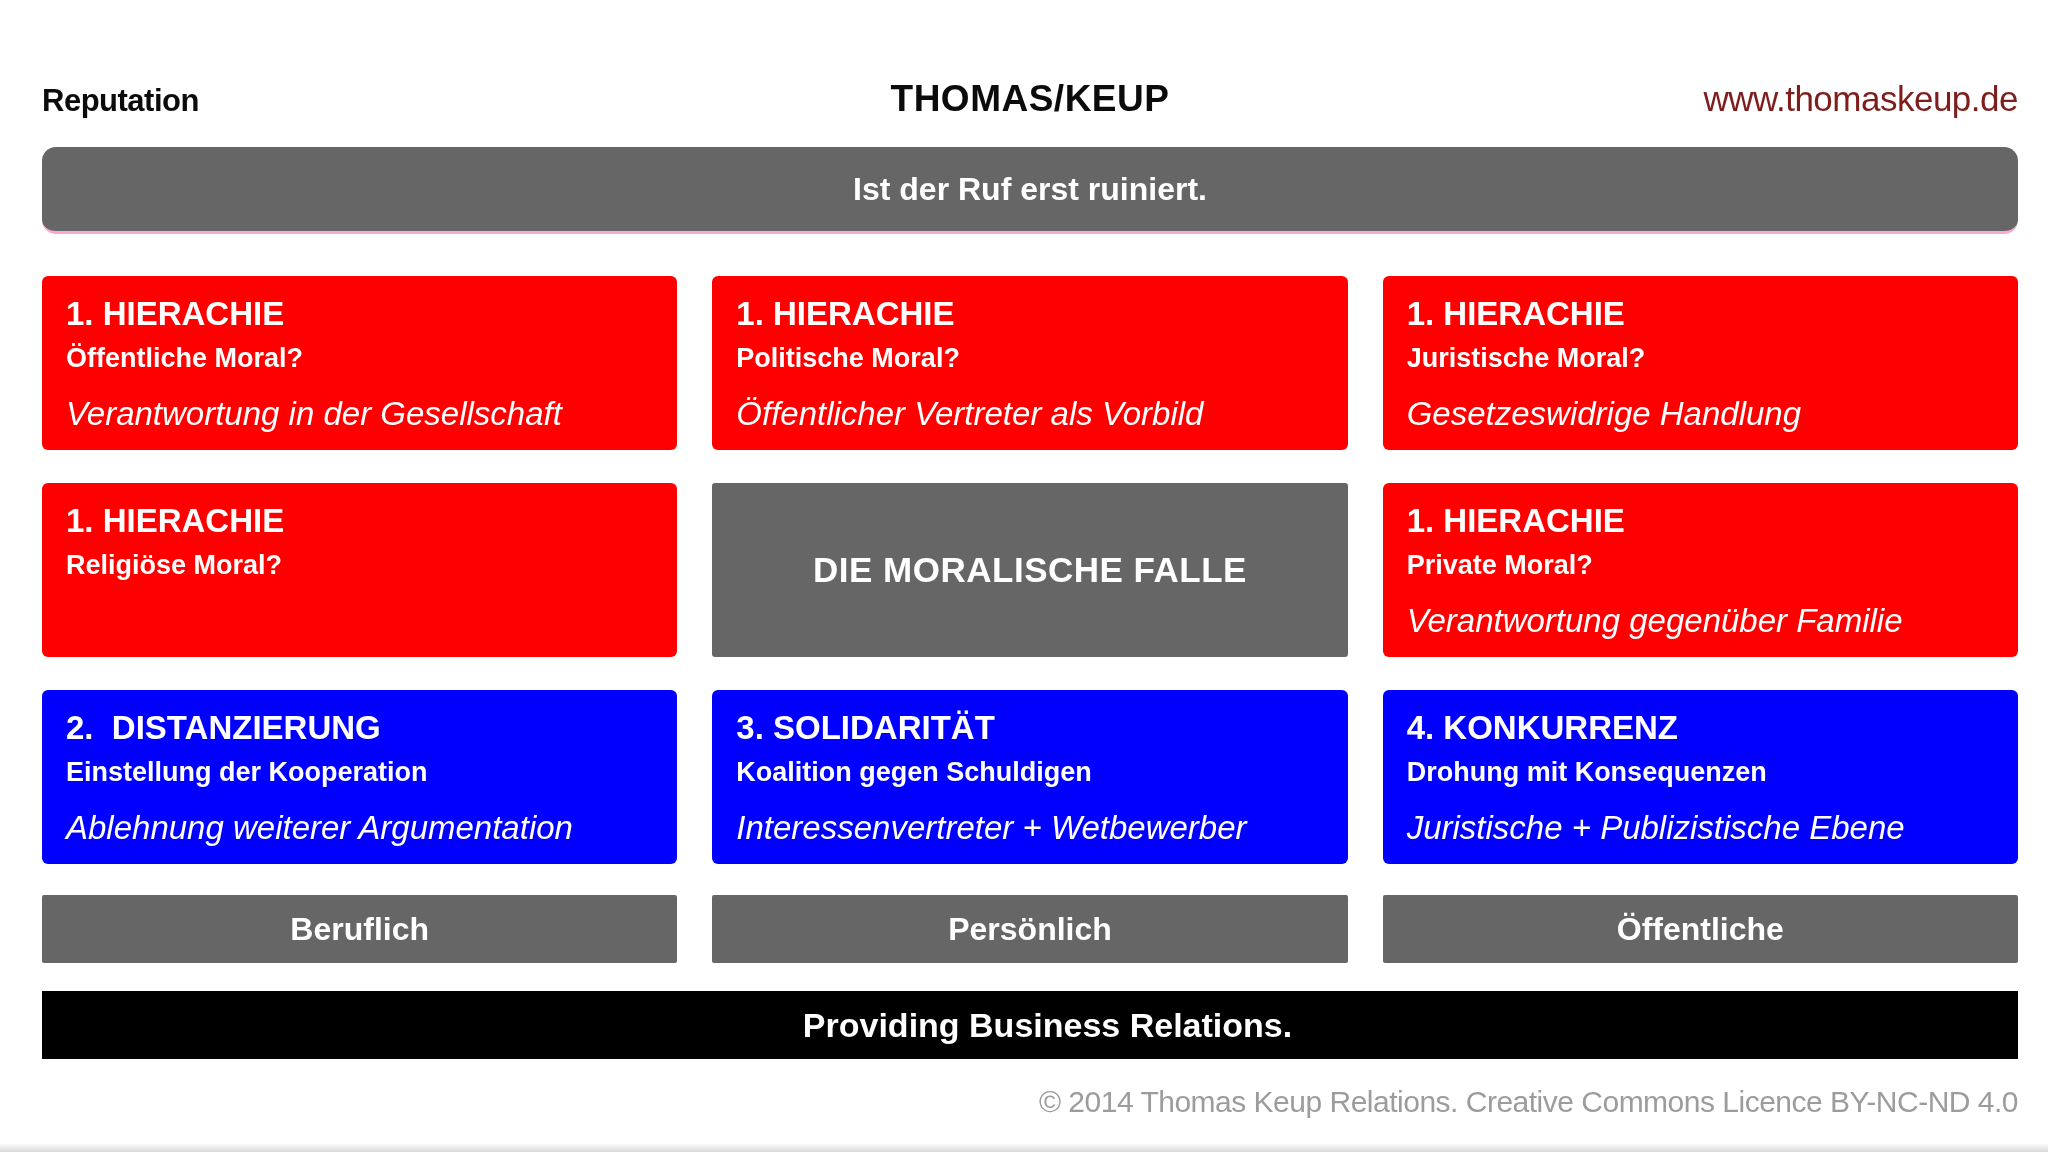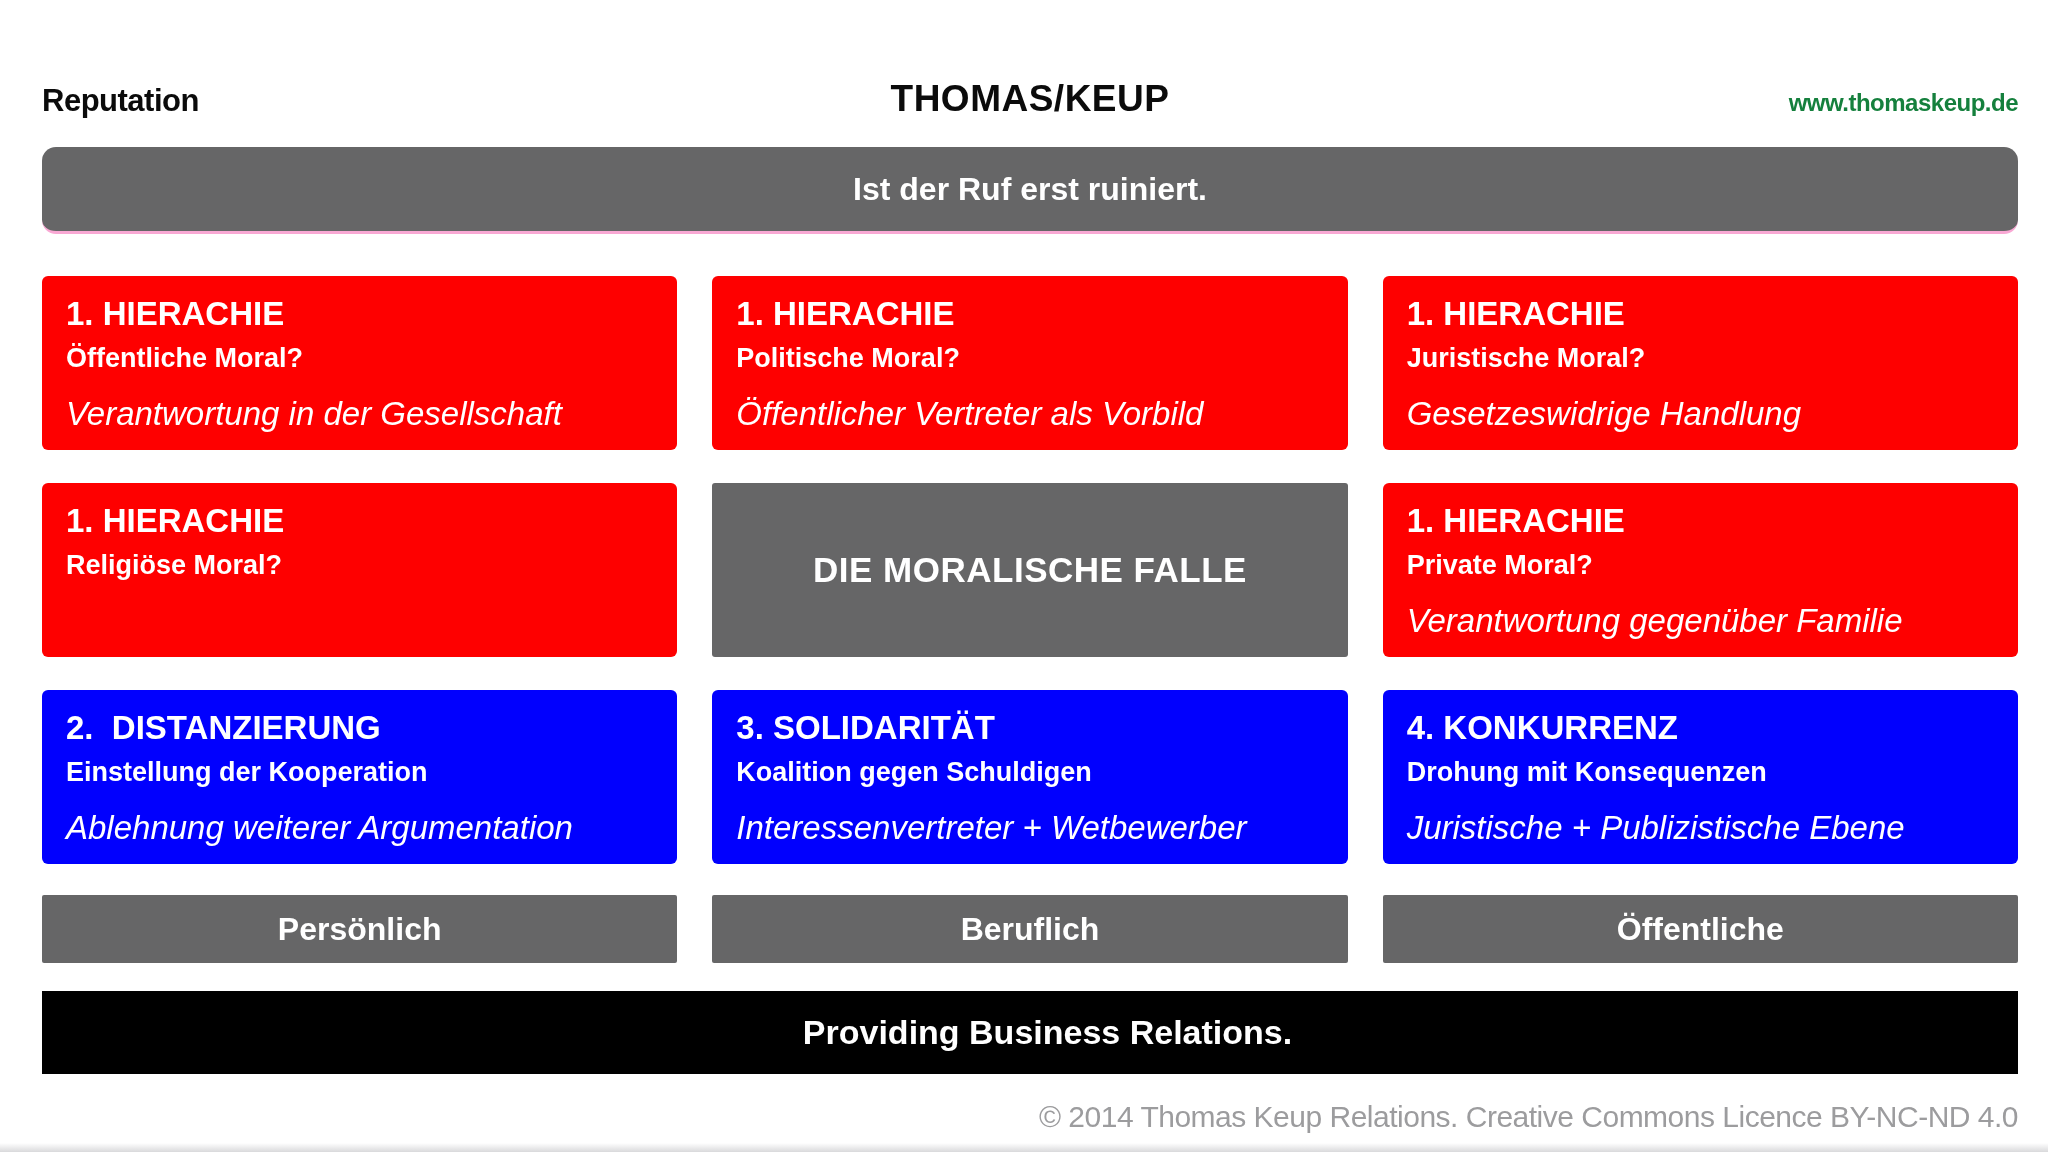--- a/index.html
+++ b/index.html
@@ -26,36 +26,36 @@
   }
   .brand-left {
     font-size: 31px; font-weight: bold; color: #0b0b0b;
     justify-self: start; letter-spacing: -0.5px;
   }
   .brand-center {
     font-size: 37px; font-weight: bold; color: #0b0b0b;
     justify-self: center; letter-spacing: 0.5px;
   }
   .brand-right {
-    font-size: 24px; font-weight: bold; color: #15803d;
+    font-size: 35px; font-weight: normal; color: #7f1d1d;
     justify-self: end; letter-spacing: -0.5px;
   }
   
   .banner-gray {
     margin-top: 27px;
     height: 84px;
     background: #666667;
     border-bottom: 3px solid #f9a8d4;
     border-radius: 14px;
     display: flex; align-items: center; justify-content: center;
     color: #ffffff; font-size: 32px; font-weight: bold;
   }
   .banner-black {
     margin-top: 28px;
-    height: 83px;
+    height: 68px;
     background: #000000;
     display: flex; align-items: center; justify-content: center;
     color: #ffffff; font-size: 34px; font-weight: bold; padding-left: 35px;
   }
   
   .grid {
     margin-top: 42px;
     display: grid;
     grid-template-columns: repeat(3, 1fr);
     column-gap: 35px;
@@ -194,24 +194,24 @@
       <div class="card blue">
         <div class="card-title">4. KONKURRENZ</div>
         <div class="card-subtitle">Drohung mit Konsequenzen</div>
         <div class="card-note">Juristische + Publizistische Ebene</div>
       </div>
 
     </div>
 
     <div class="label-row">
       <div class="label-bar">
+        <span>Beruflich</span>
+      </div>
+      <div class="label-bar">
         <span>Persönlich</span>
-      </div>
-      <div class="label-bar">
-        <span>Beruflich</span>
       </div>
       <div class="label-bar">
         <span>Öffentliche</span>
       </div>
     </div>
 
     <div class="banner-black">
       <span>Providing Business Relations.</span>
     </div>
 

